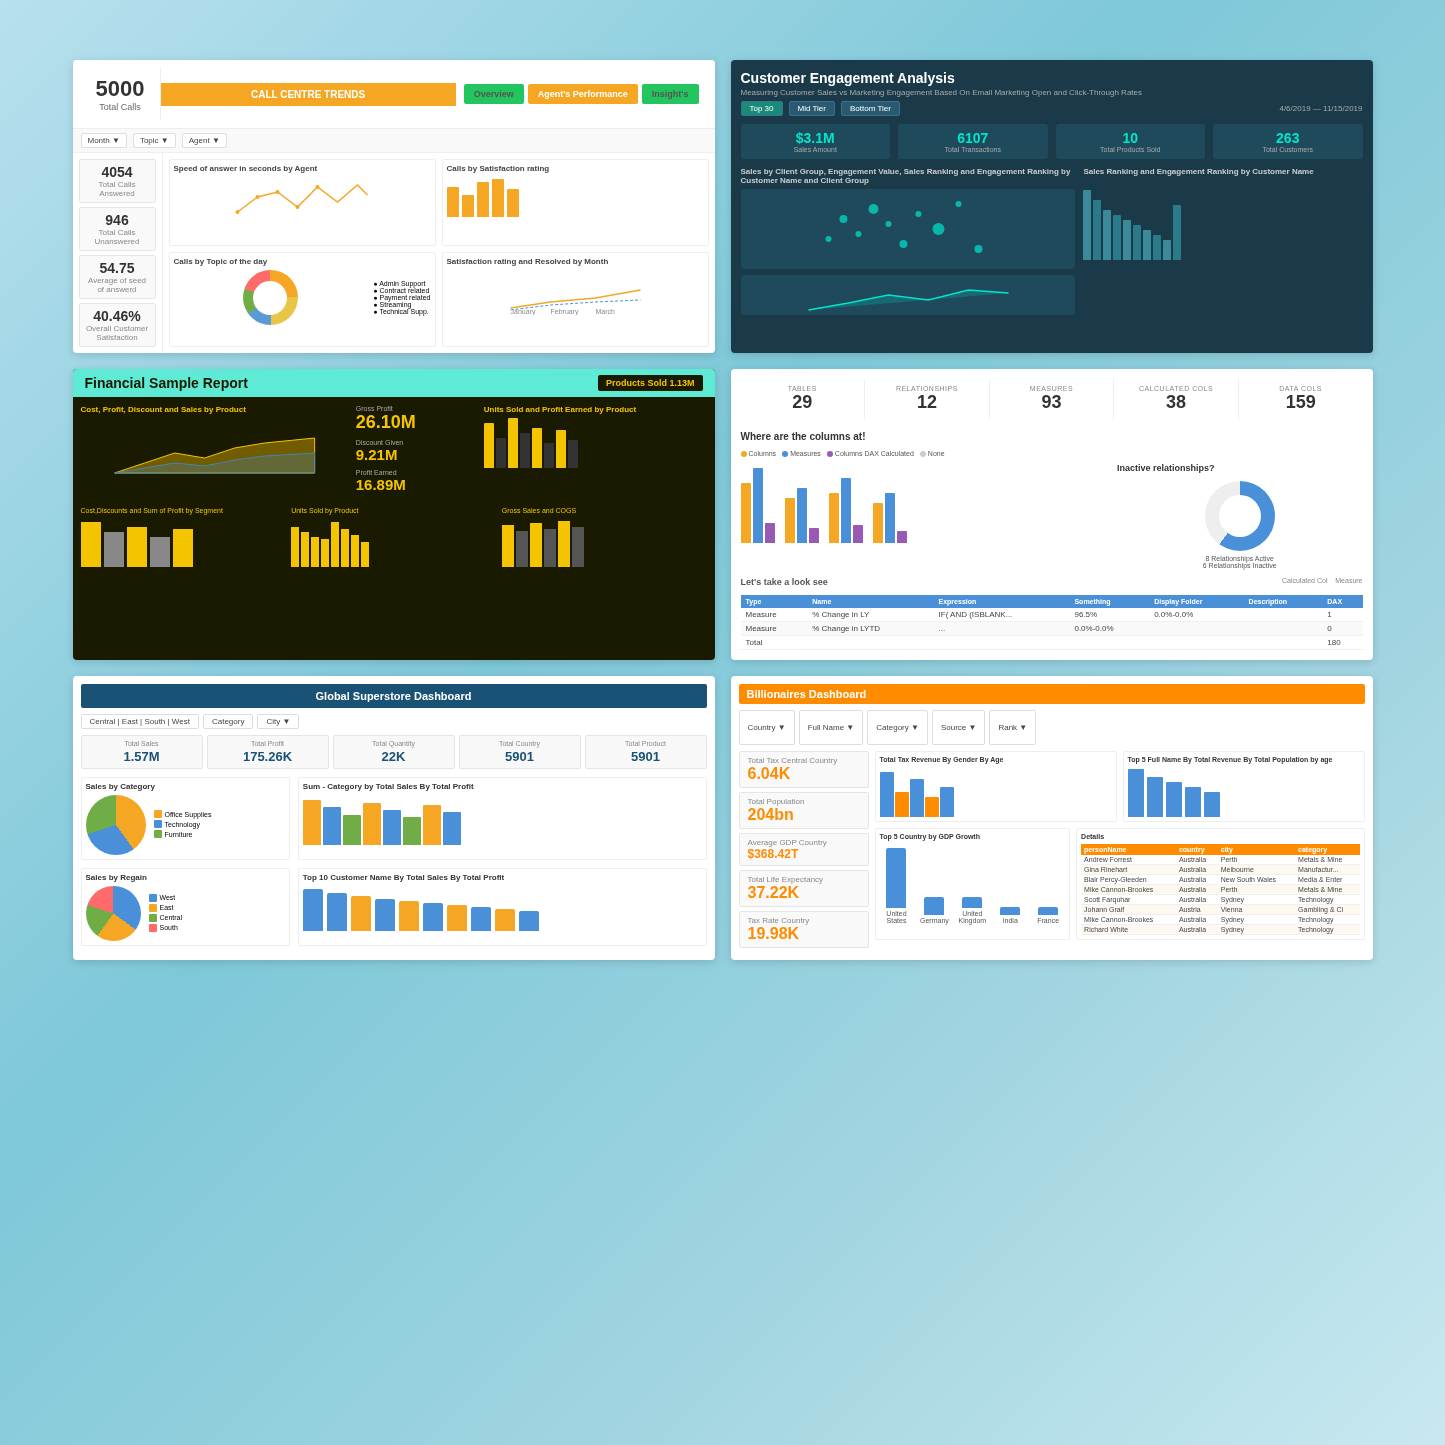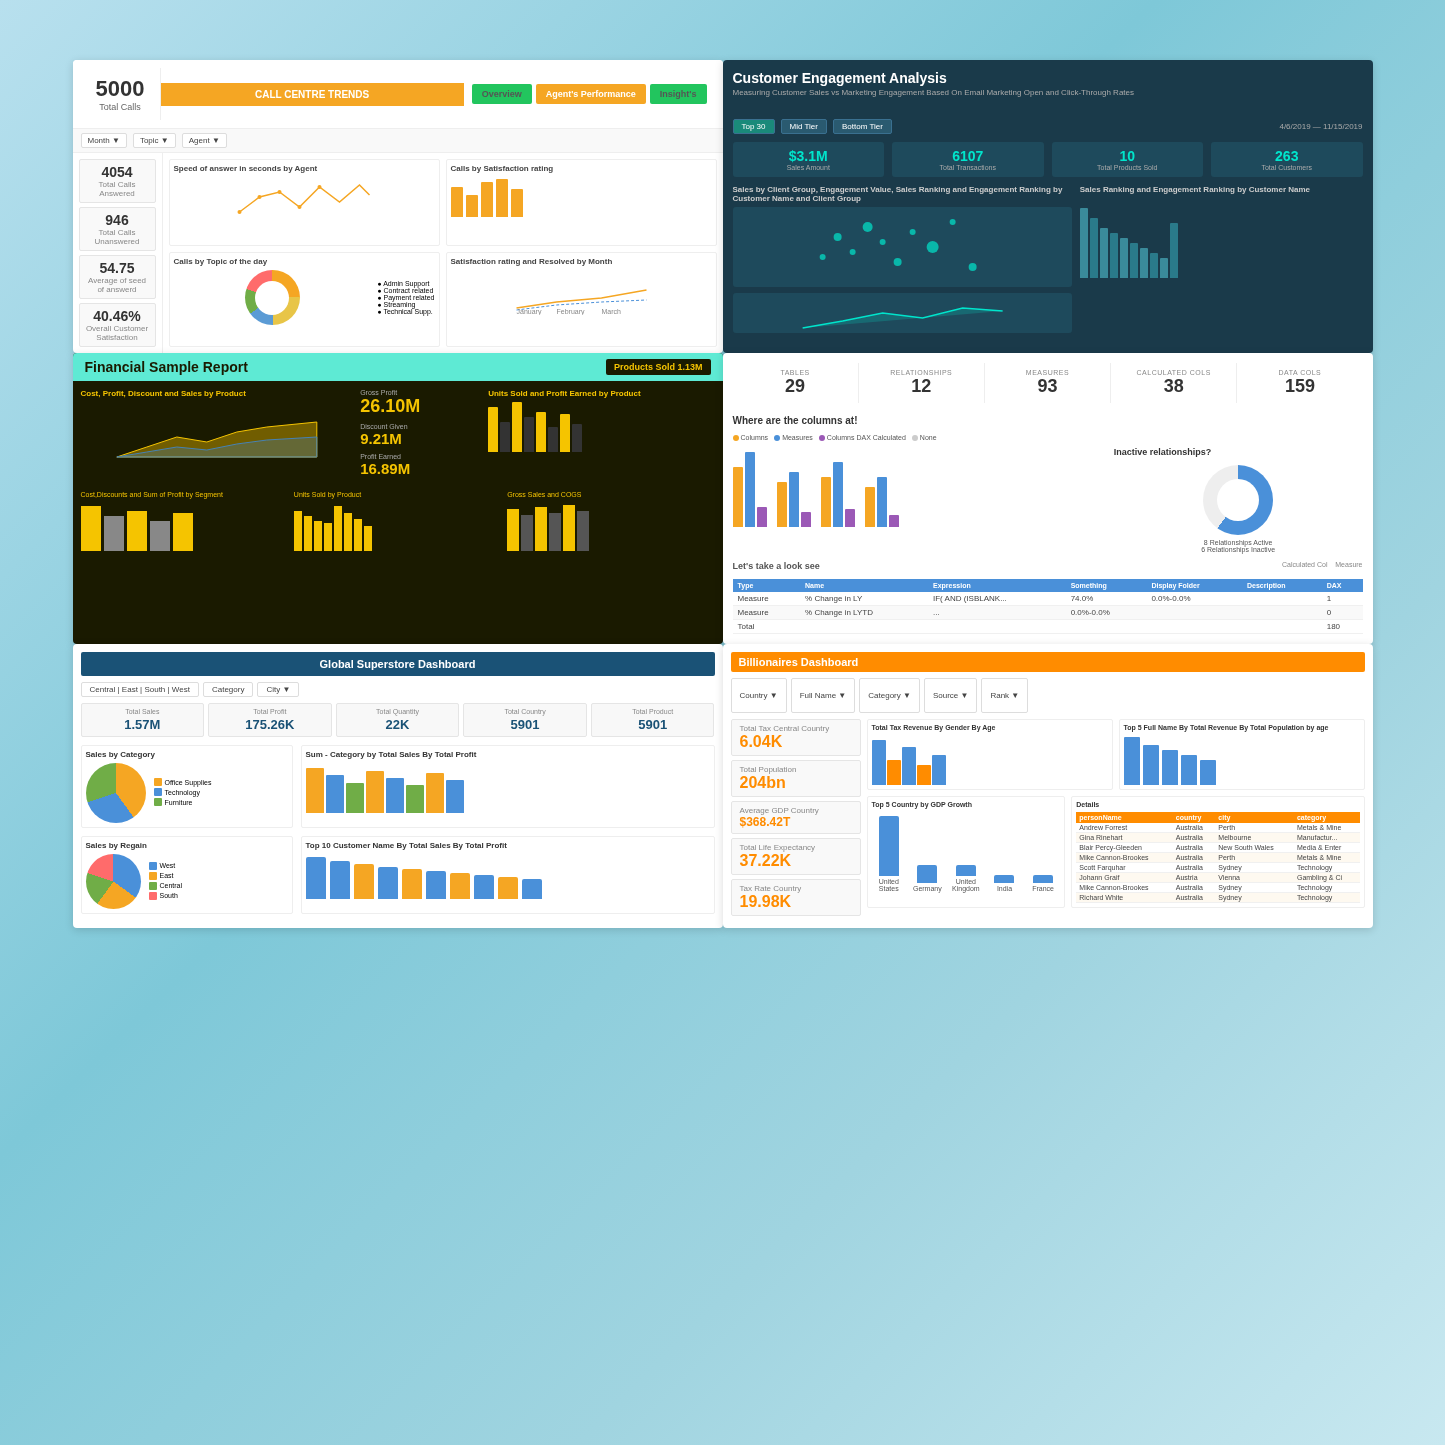--- a/index.html
+++ b/index.html
@@ -8,20 +8,21 @@
       background: linear-gradient(135deg, #b8e0ee 0%, #7ec8d8 40%, #a0d4e0 70%, #c8e8f0 100%);
       min-height: 1445px;
       font-family: Arial, sans-serif;
       padding: 60px 40px;
     }
 
     .dashboard-grid {
       display: grid;
       grid-template-columns: 1fr 1fr;
       grid-template-rows: repeat(3, auto);
+      gap: 16px;
       max-width: 1300px;
       margin: 0 auto;
     }
 
     .panel {
       background: white;
       border-radius: 4px;
       overflow: hidden;
       box-shadow: 0 2px 8px rgba(0,0,0,0.15);
     }
@@ -139,21 +140,21 @@
     }
     .line-svg { width: 100%; height: 100%; }
 
     
     .customer-engagement {
       background: #1a3a4a;
       color: white;
       font-size: 9px;
       padding: 10px;
     }
-    .ce-header { margin-bottom: 22px; }
+    .ce-header { margin-bottom: 4px; }
     .ce-title { font-size: 14px; font-weight: bold; color: white; margin-bottom: 2px; }
     .ce-subtitle { font-size: 8px; color: #aaa; }
     .ce-filters { display: flex; gap: 6px; margin-bottom: 8px; flex-wrap: wrap; align-items: center; }
     .ce-filter-btn {
       background: #2a5a70;
       border: 1px solid #3a7090;
       color: white;
       padding: 2px 8px;
       border-radius: 2px;
       font-size: 8px;
@@ -734,21 +735,21 @@
             <th>Display Folder</th>
             <th>Description</th>
             <th>DAX</th>
           </tr>
         </thead>
         <tbody>
           <tr>
             <td>Measure</td>
             <td>% Change in LY</td>
             <td>IF( AND (ISBLANK...</td>
-            <td>74.0%</td>
+            <td>96.5%</td>
             <td>0.0%-0.0%</td>
             <td></td>
             <td>1</td>
           </tr>
           <tr>
             <td>Measure</td>
             <td>% Change in LYTD</td>
             <td>...</td>
             <td>0.0%-0.0%</td>
             <td></td>

